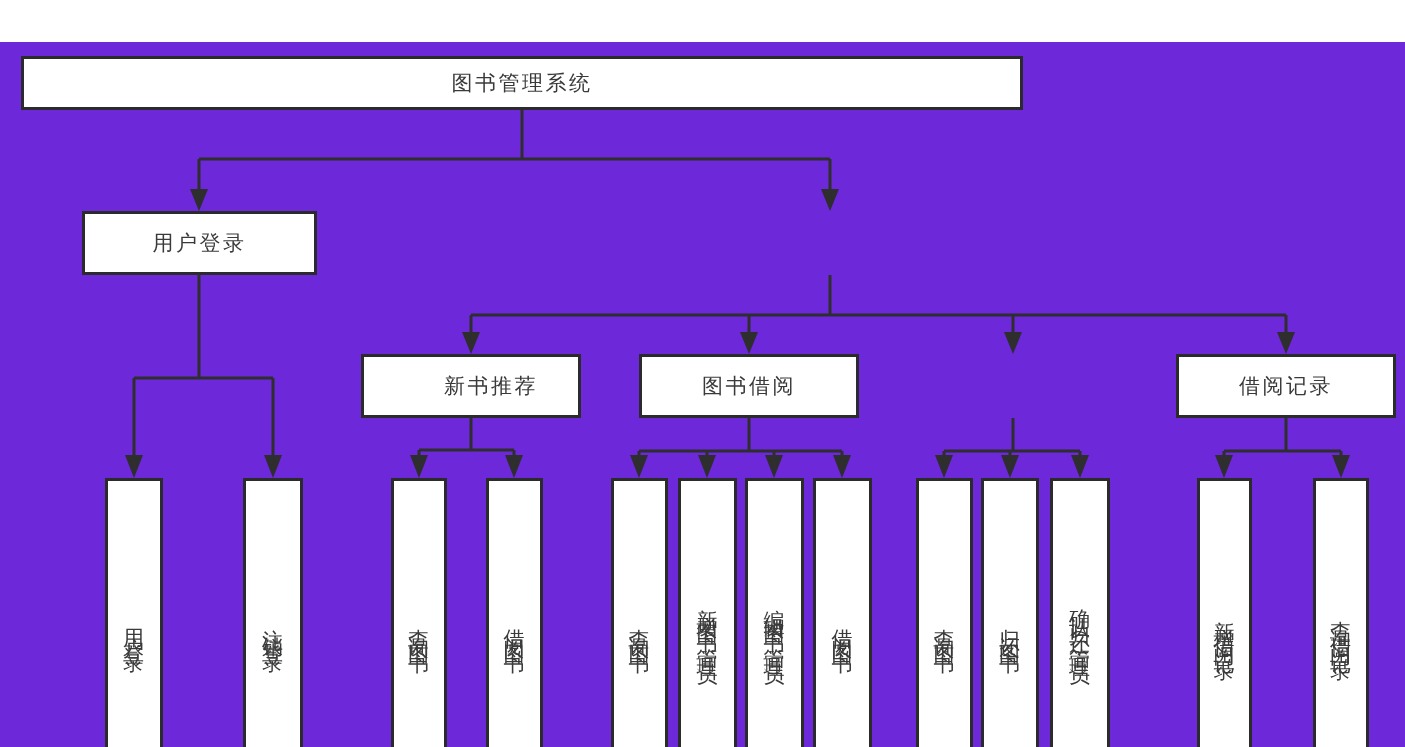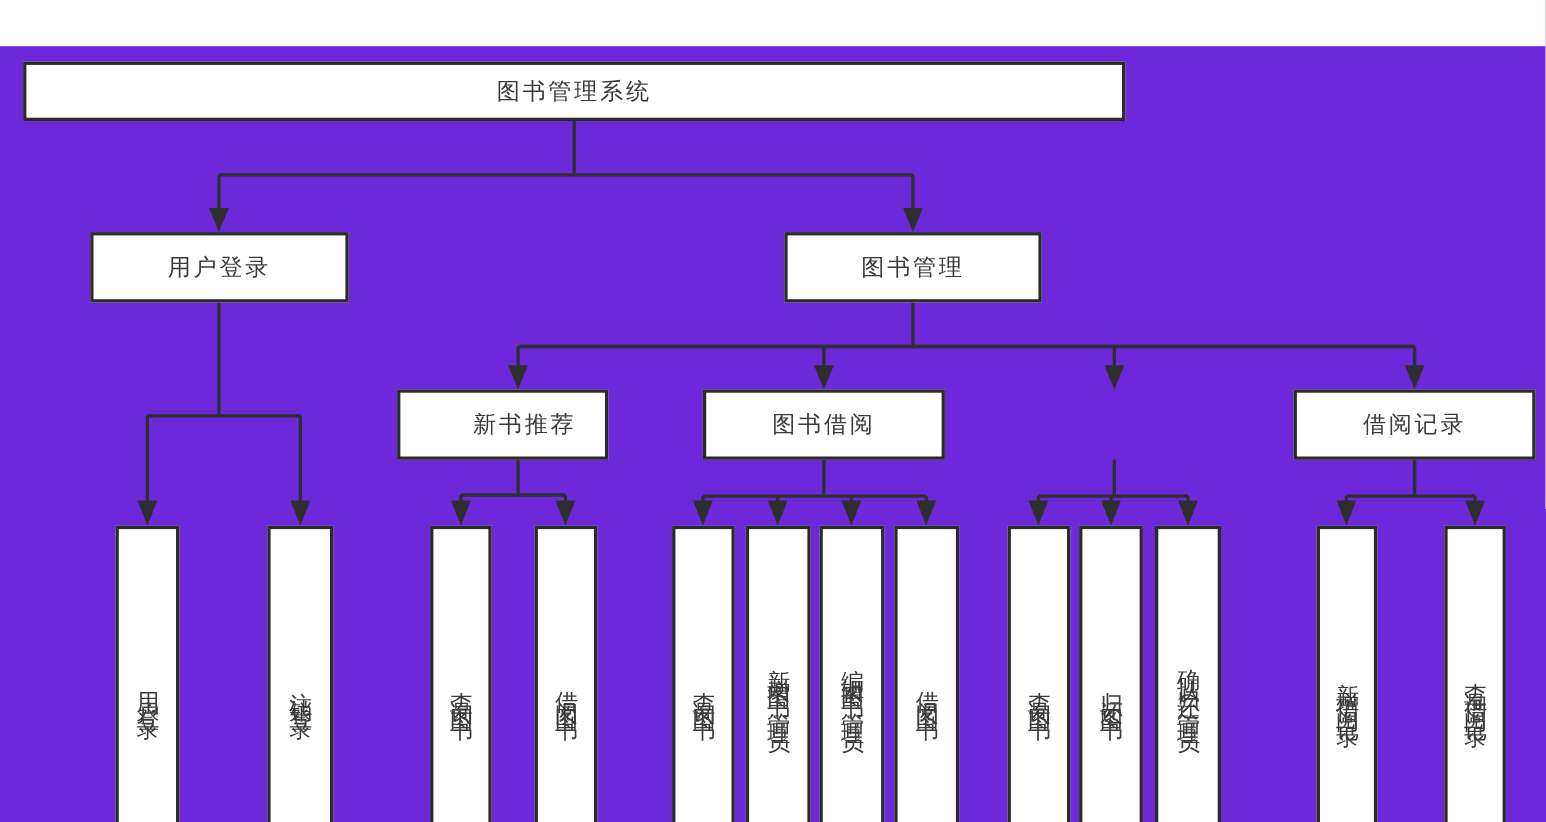--- a/index.html
+++ b/index.html
@@ -110,25 +110,22 @@
     </g>
   </svg>
 
   <div class="box hbox root">
     <span>图书管理系统</span>
   </div>
 
   <div class="box hbox row2" style="left:82px;width:235px;">
     <span>用户登录</span>
   </div>
-  <div class="box hbox row2" style="left:713px;width:234px;">
-    <span>图书管理</span>
-  </div>
 
-  <div class="box hbox row3" style="left:361px;width:192px;padding-left:40px;">
+  <div class="box hbox row3" style="left:361px;width:220px;padding-left:40px;">
     <span>新书推荐</span>
   </div>
   <div class="box hbox row3" style="left:639px;width:220px;">
     <span>图书借阅</span>
   </div>
   <div class="box hbox row3" style="left:1176px;width:220px;">
     <span>借阅记录</span>
   </div>
 
   <div class="box vbox leaf" style="left:105px;width:58px;">

